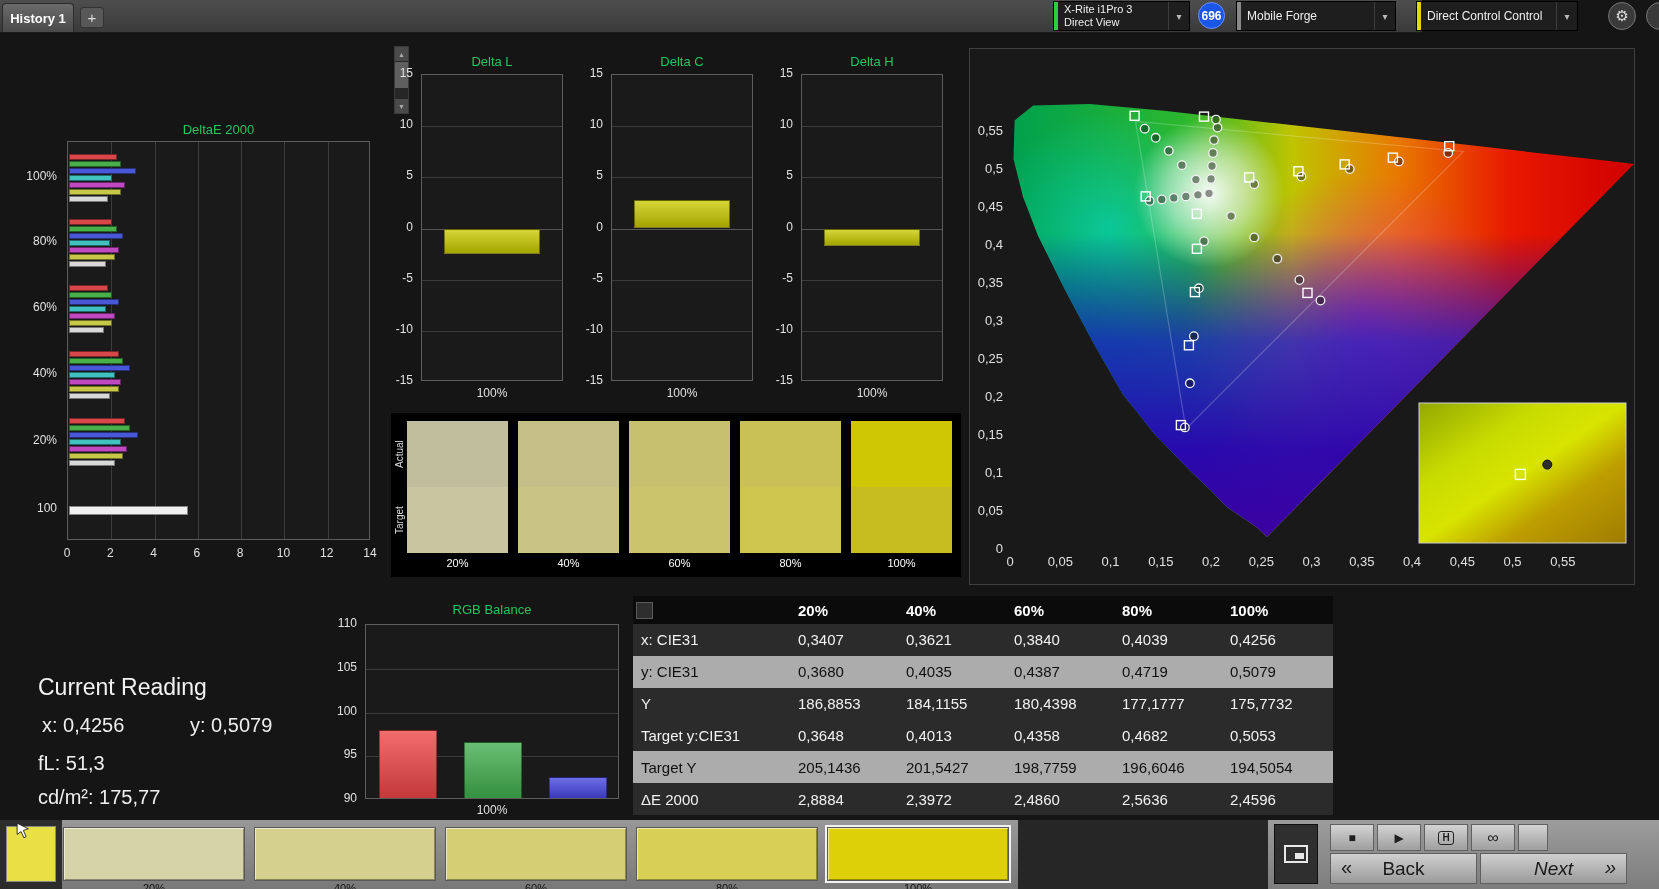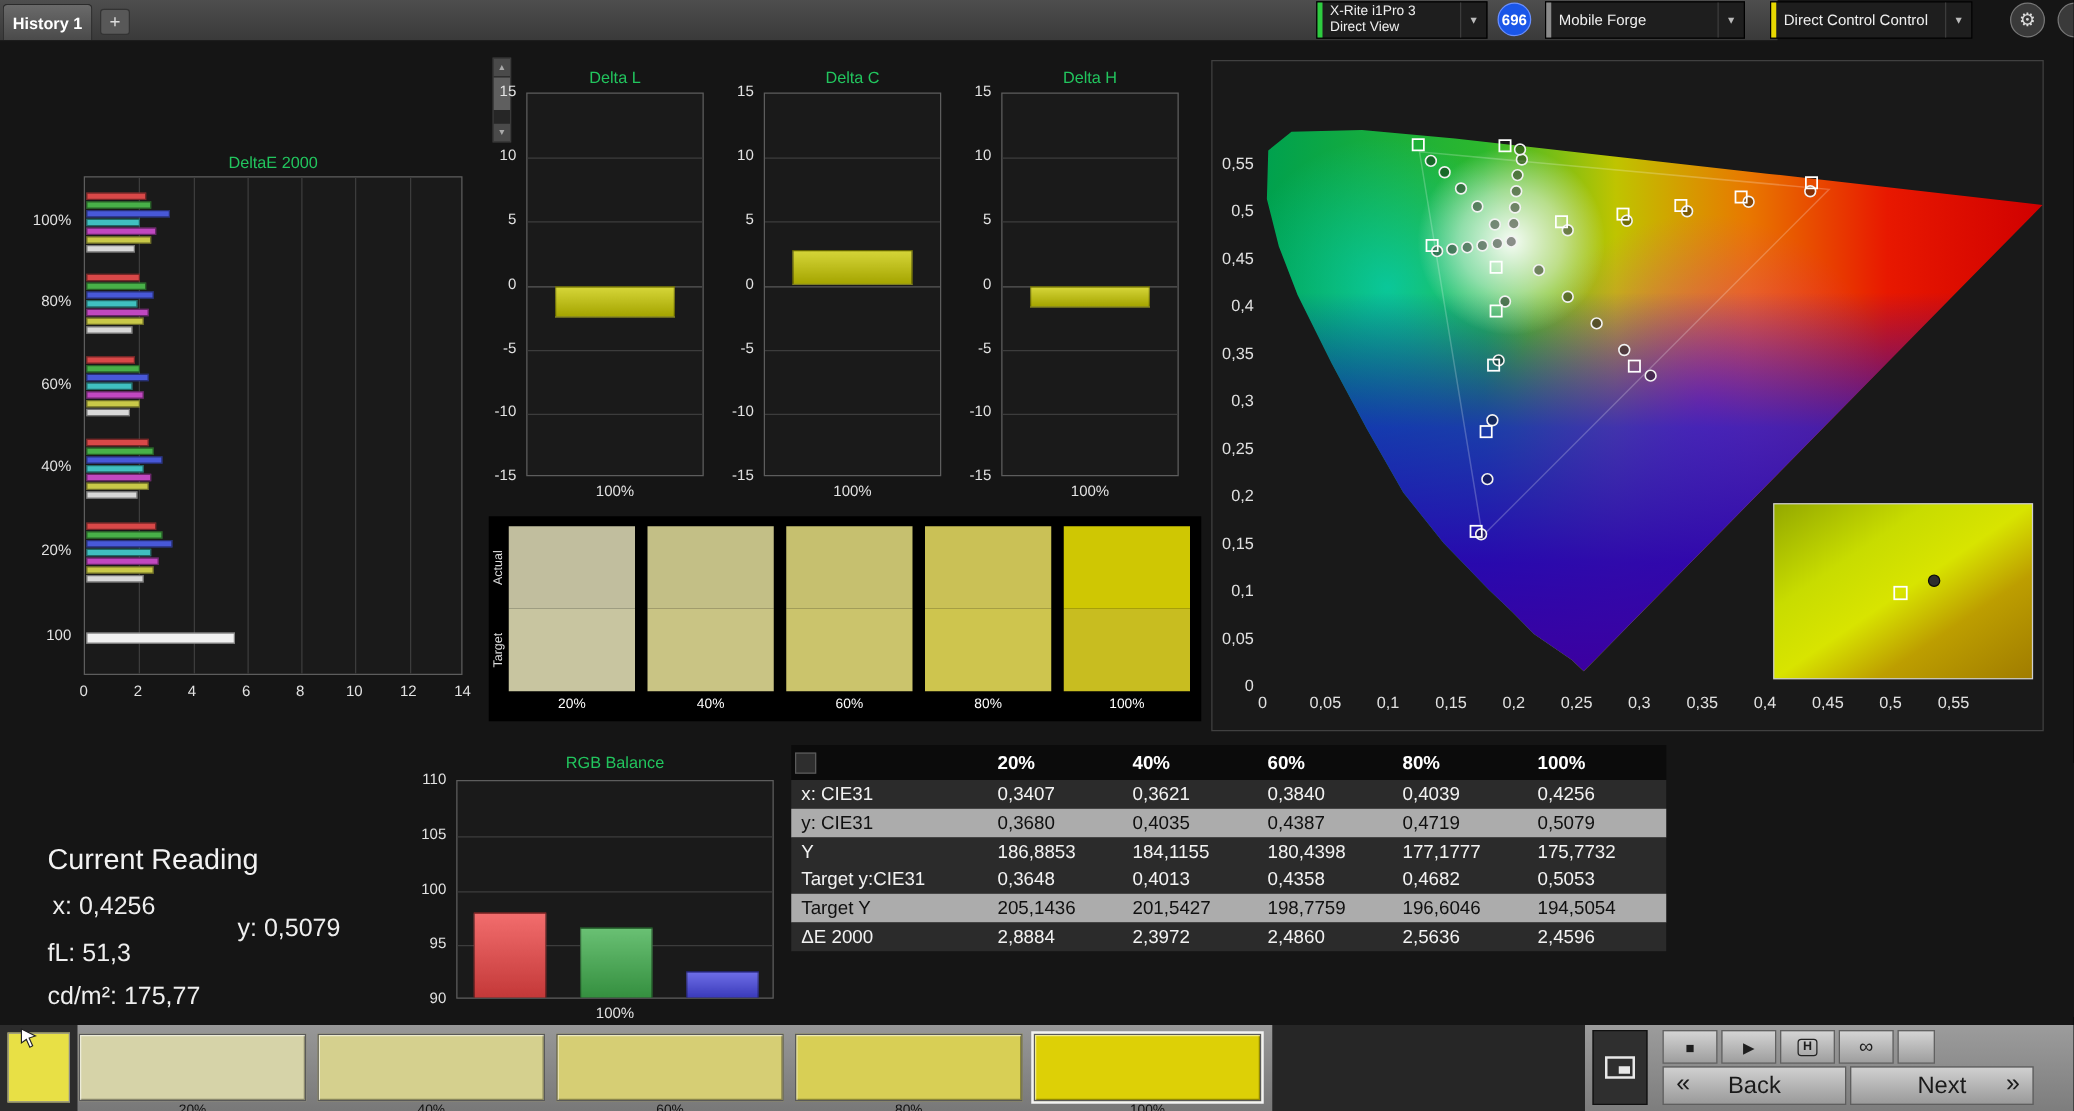--- a/index.html
+++ b/index.html
@@ -61,21 +61,21 @@
   .cie-pt{fill:rgba(10,10,10,.45);stroke:#f2f2f2;stroke-width:1.3;}
   .cie-pt-dark{fill:#2e2e2e;stroke:#0a0a0a;stroke-width:1;}
   .cie-tg{fill:none;stroke:#fff;stroke-width:1.4;}
 
   
   .m-table{position:absolute;left:633px;top:596px;width:700px;height:219px;font-size:15px;}
   .t-head{display:flex;height:28px;background:#0b0b0b;color:#fff;font-weight:bold;align-items:center;}
   .icon-cell{width:159px;display:flex;align-items:center;box-sizing:border-box;padding-left:3px;height:100%;}
   .icon-sq{width:17px;height:17px;background:#2e2e2e;border:1px solid #5a5a5a;box-sizing:border-box;}
   .th-cell{width:108px;padding-left:6px;box-sizing:border-box;}
-  .t-body{display:flex;flex-direction:column;height:137px;}
+  .t-body{display:flex;flex-direction:column;height:191px;}
   .t-row{display:flex;flex:1;align-items:center;background:#2b2b2b;color:#f2f2f2;}
   .t-row.light{background:#acacac;color:#101010;}
   .t-label{width:159px;padding-left:8px;box-sizing:border-box;}
   .t-cell{width:108px;padding-left:6px;box-sizing:border-box;}
 
   
   .bottombar{position:absolute;left:0;top:820px;width:1659px;height:69px;background:#2c2c2c;overflow:hidden;}
   .chip{position:absolute;left:6px;top:6px;width:50px;height:56px;border:1px solid #8a8a8a;box-sizing:border-box;}
   .cursor{position:absolute;left:16px;top:2px;z-index:5;}
   .pattern-strip{position:absolute;left:62px;top:0;width:956px;height:69px;background:linear-gradient(#989898,#787878);}
@@ -206,21 +206,21 @@
       <div class="ylab" style="left: 0px; top: 49px; width: 61px;">100%</div>
       <div class="ylab" style="left: 0px; top: 114px; width: 61px;">80%</div>
       <div class="ylab" style="left: 0px; top: 180px; width: 61px;">60%</div>
       <div class="ylab" style="left: 0px; top: 246px; width: 61px;">40%</div>
       <div class="ylab" style="left: 0px; top: 313px; width: 61px;">20%</div>
       <div class="ylab" style="left: 0px; top: 381px; width: 61px;">100</div>
     </div>
 
   <div class="reading-mid" style="left:38px;top:674px;">Current Reading</div>
   <div class="reading-sm" style="left:42px;top:714px;">x: 0,4256</div>
-  <div class="reading-sm" style="left:190px;top:732px;">y: 0,5079</div>
+  <div class="reading-sm" style="left:190px;top:714px;">y: 0,5079</div>
   <div class="reading-sm" style="left:38px;top:752px;">fL: 51,3</div>
   <div class="reading-sm" style="left:38px;top:786px;">cd/m²: 175,77</div>
 
   <div class="chart-box" style="left:391px;top:52px;width:172px;height:352px;">
     <div class="chart-title" style="left:30px;top:2px;width:142px;">Delta L</div>
     <div class="xlab" style="left:81px;top:334px;">100%</div>
   <div class="plot" style="left: 30px; top: 22px; width: 142px; height: 307px;">
         <div class="hline" style="top: 51.2px;"></div>
         <div class="hline" style="top: 102.3px;"></div>
         <div class="hline zero" style="top: 153.5px;"></div>
@@ -531,20 +531,20 @@
         <span class="h-glyph">H</span>
       </div>
       <div class="sm-btn" style="left:203px;">
         <span style="font-size:16px;">∞</span>
       </div>
       <div class="sm-btn" style="left:250px;width:30px;"></div>
       <div class="nav-btn" style="left:62px;">
         <span class="nav-chev" style="left:10px;">«</span>
         <span>Back</span>
       </div>
-      <div class="nav-btn" style="left:212px;">
+      <div class="nav-btn" style="left:212px;font-style:italic;">
         <span>Next</span>
         <span class="nav-chev" style="right:10px;">»</span>
       </div>
     </div>
   </div>
 
 </div>
 
 </body></html>

